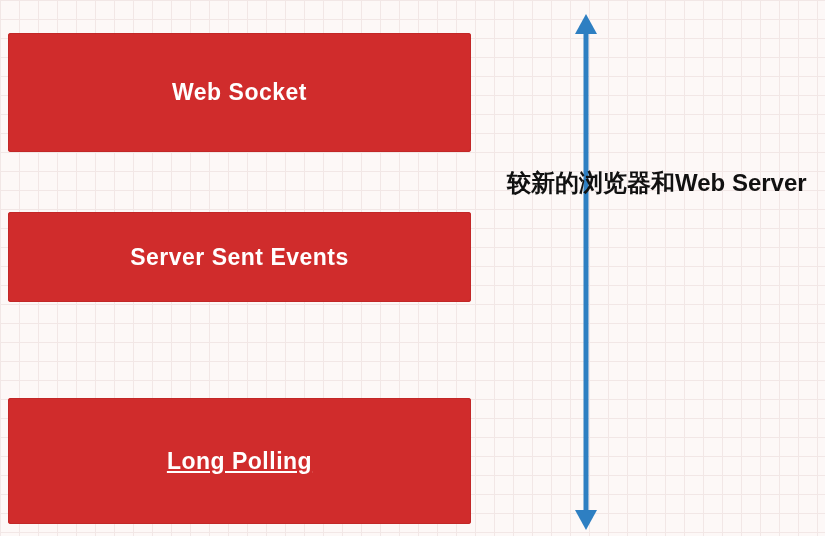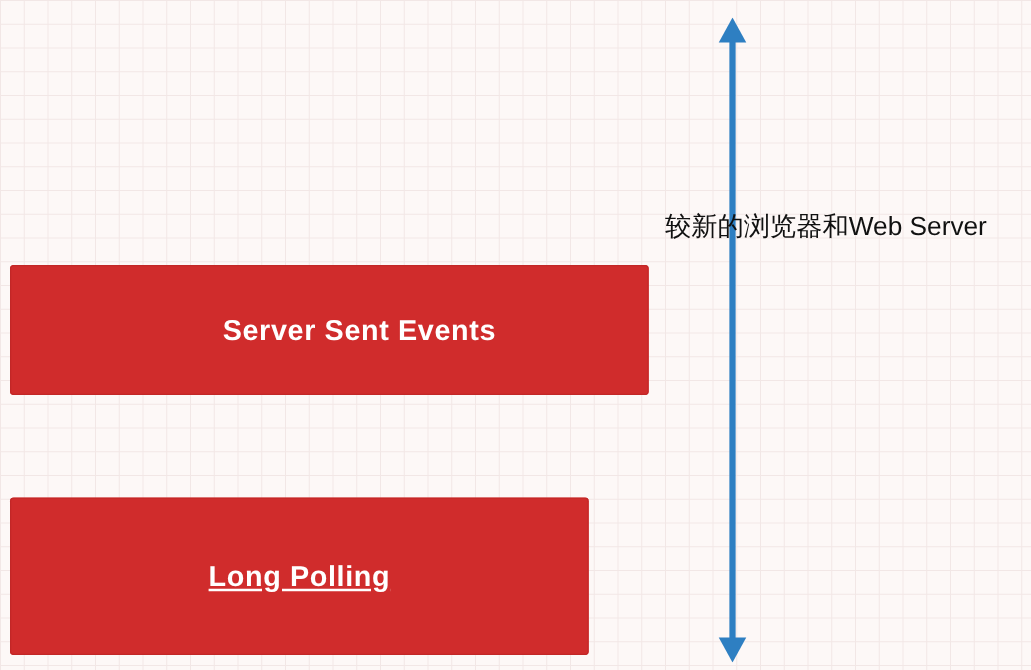--- a/index.html
+++ b/index.html
@@ -27,42 +27,45 @@
     box-shadow: 0 0 0 1px #c22727 inset;
     display: flex;
     align-items: center;
     justify-content: center;
     color: #ffffff;
     font-weight: bold;
     font-size: 23px;
     letter-spacing: 0.5px;
   }
   .box-1 { top: 33px;  height: 119px; }
-  .box-2 { top: 212px; height: 104px; padding-left: 48px; }
+  .box-2 { top: 212px; height: 90px; }
   .box-3 { top: 398px; height: 126px; text-decoration: underline; }
   .arrow {
     position: absolute;
     left: 564px;
     top: 14px;
   }
   .annotation {
     position: absolute;
-    left: 532px;
+    left: 507px;
     top: 167px;
-    font-weight: normal;
-    font-size: 21px;
+    font-weight: bold;
+    font-size: 24px;
     color: #111111;
     white-space: nowrap;
   }
 </style>
 </head>
 <body>
 
 <div class="canvas">
 
+  <div class="box box-1">
+    <span>Web Socket</span>
+  </div>
 
   <div class="box box-2">
     <span>Server Sent Events</span>
   </div>
 
   <div class="box box-3">
     <span>Long Polling</span>
   </div>
 
   <svg class="arrow" width="44" height="516" viewBox="0 0 44 516">

